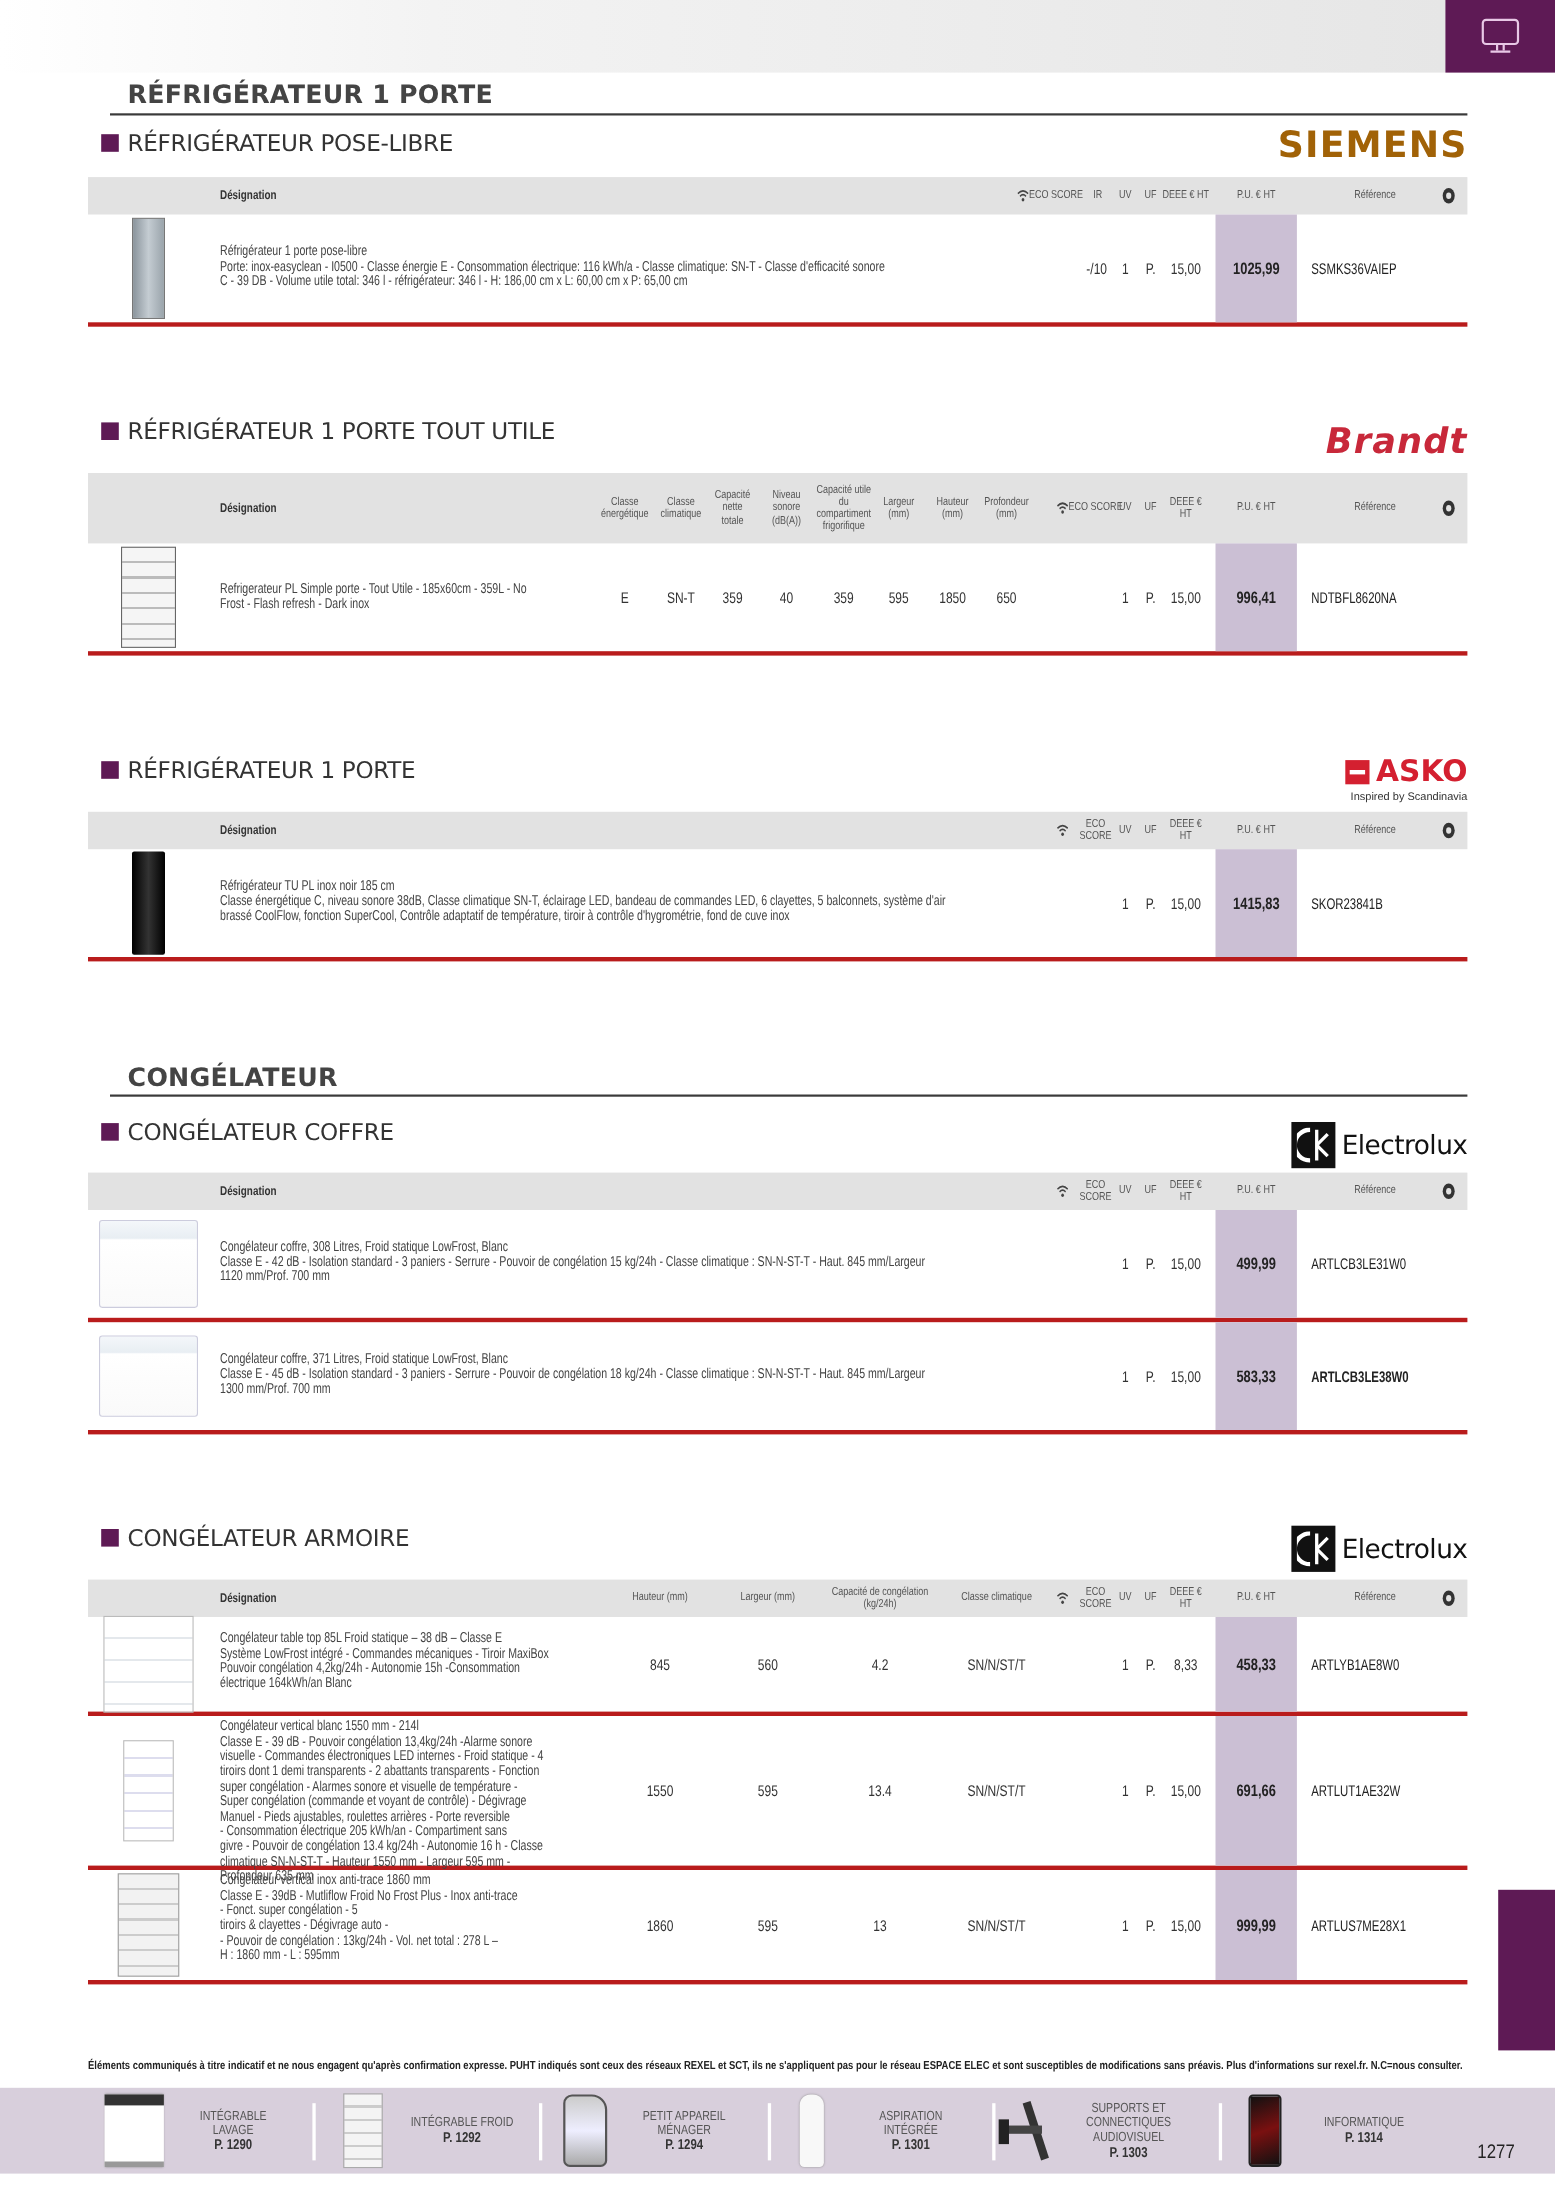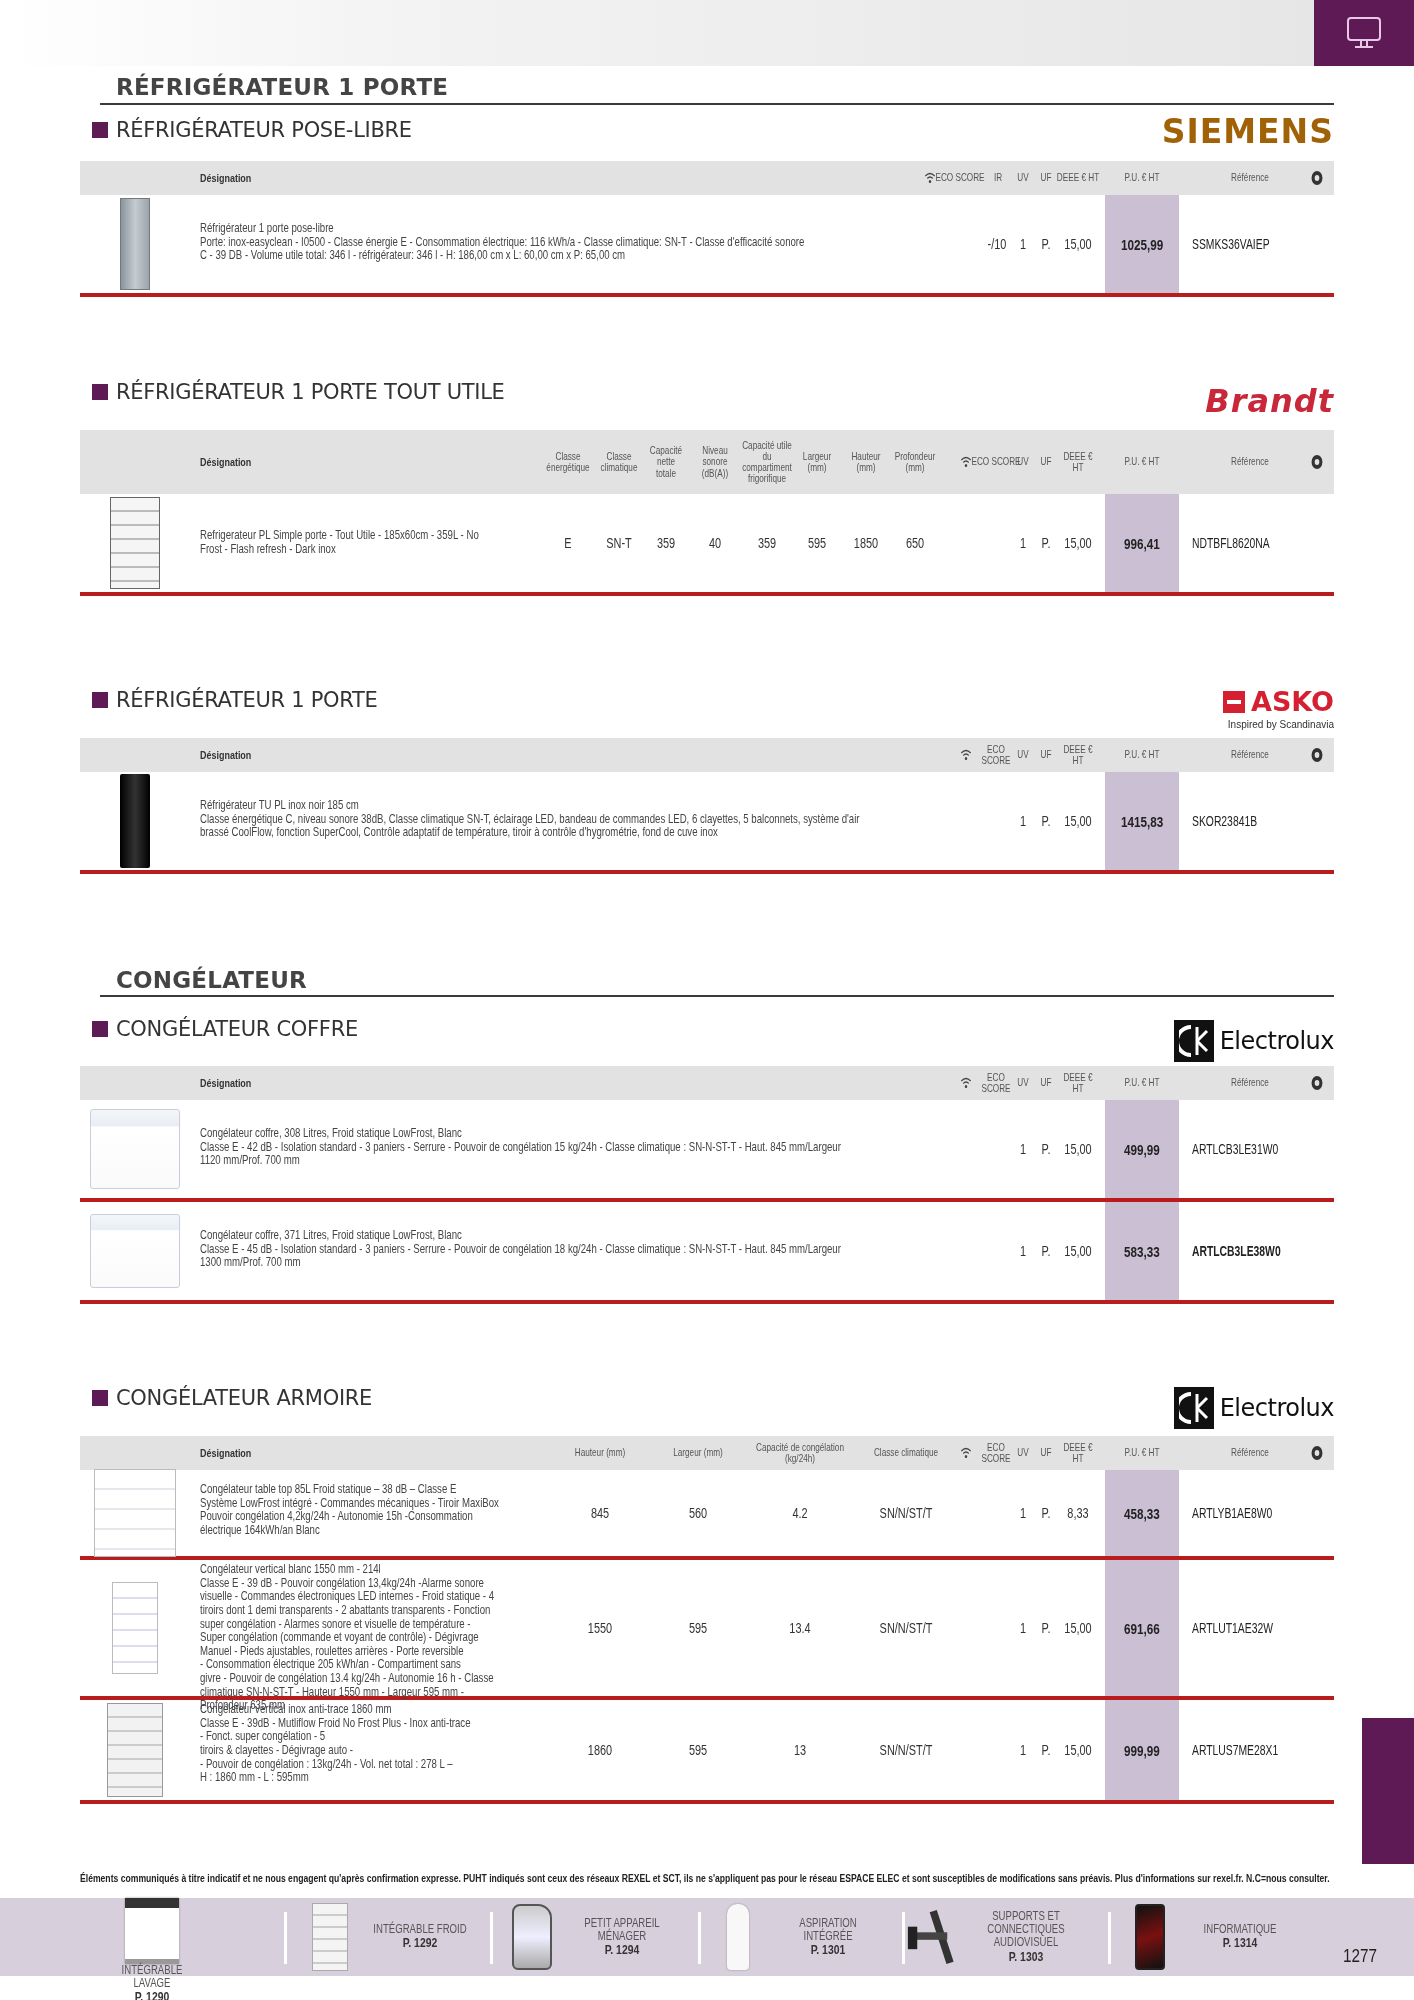--- a/index.html
+++ b/index.html
@@ -429,21 +429,21 @@
     <div class="price">
         <span>999,99</span>
       </div>
     <div class="ref">ARTLUS7ME28X1</div>
   </div>
 </div>
 
 <div class="disclaimer">Éléments communiqués à titre indicatif et ne nous engagent qu'après confirmation expresse. PUHT indiqués sont ceux des réseaux REXEL et SCT, ils ne s'appliquent pas pour le réseau ESPACE ELEC et sont susceptibles de modifications sans préavis. Plus d'informations sur rexel.fr. N.C=nous consulter.</div>
 
 <div class="footer">
-  <div class="fitem" style="left:92px;flex-direction:column;">
+  <div class="fitem" style="left:92px;">
     <div class="thumb">
         <div style="width:54px;height:66px;background:#fff;border-top:10px solid #333;border-bottom:5px solid #999;box-shadow:0 0 2px #888;"></div>
       </div>
     <div class="lbl"><span>INTÉGRABLE LAVAGE</span><span class="pg">P. 1290</span></div>
   </div>
   <div class="fsep" style="left:284px;"></div>
   <div class="fitem" style="left:300px;">
     <div class="thumb">
         <div style="width:36px;height:68px;background:repeating-linear-gradient(180deg,#f4f4f4 0 10px,#ccc 10px 12px);border:1px solid #aaa;"></div>
       </div>

